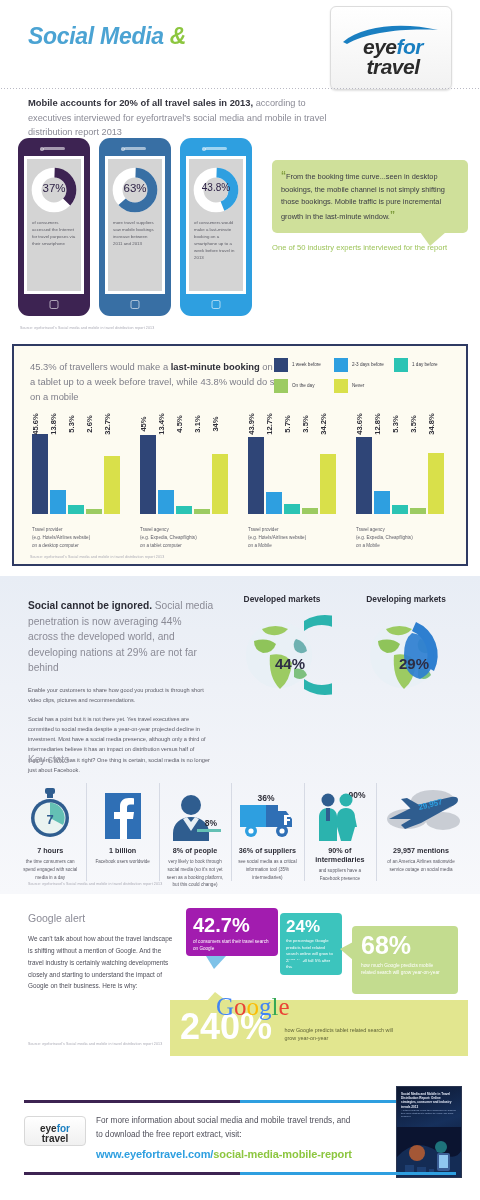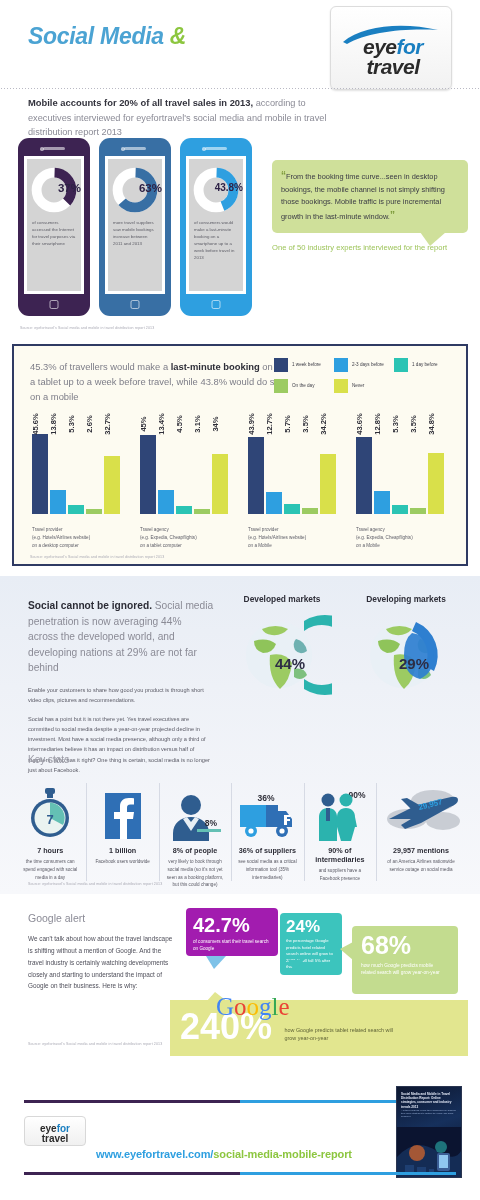--- a/index.html
+++ b/index.html
@@ -42,22 +42,22 @@
   .phone.p3 { left:162px;background:#2e9fe0; }
   .speaker { position:absolute; left:50%; top:9px; transform:translateX(-50%);
      width:22px; height:3px; border-radius:2px; background:rgba(255,255,255,.55); }
   .cam { position:absolute; left:22px; top:9px; width:3.5px; height:3.5px; border-radius:50%;
      background:rgba(255,255,255,.6); }
   .screen { position:absolute; left:6px; top:18px; width:60px; height:138px; background:#fff; padding:3px; }
   .screen-in { width:100%; height:100%; background:#d4d4d4; position:relative; }
   .home { position:absolute; left:50%; bottom:7px; transform:translateX(-50%);
      width:9px; height:9px; border:1.2px solid rgba(255,255,255,.6); border-radius:2px; }
   .donut { position:absolute; left:50%; top:8px; transform:translateX(-50%); width:46px; height:46px; }
-  .donut-label { position:absolute; left:0; right:0; top:23px; text-align:right;
-     font-size:11.5px; font-weight:bold; color:#2d2145; }
+  .donut-label { position:absolute; left:0; right:0; top:23px; text-align:center;
+     font-size:11.5px; font-weight:normal; color:#2d2145; }
   .ph-cap { position:absolute; left:5px; right:4px; top:60px; font-size:4.4px; line-height:1.6; color:#5d5d66; }
 
   .src { font-size:3.6px; color:#a9a9b4; letter-spacing:0.1px; }
 
   
   .quote-wrap { position:absolute; left:272px; top:160px; width:196px; }
   .bubble { background:#cfe09a; border-radius:5px; padding:8px 9px 9px 9px; position:relative; }
   .bubble p { font-size:7.4px; line-height:1.62; color:#3a3a44; }
   .bubble .qm { font-weight:bold; font-size:10px; color:#7d9b3b; }
   .bubble:after { content:""; position:absolute; right:22px; bottom:-13px; width:0; height:0;
@@ -594,20 +594,21 @@
         <span class="pr"></span>
     </div>
 
     <div class="foot-logo">
       <div class="ft">
         <div class="r1"><span class="lg-dark">eye</span><span class="lg-blue">for</span></div>
         <div class="r2"><span class="lg-dark">travel</span></div>
       </div>
     </div>
 
+    <div class="foot-txt">For more information about social media and mobile travel trends, and to download the free report extract, visit:</div>
     <div class="foot-url">
       <span class="a">www.eyefortravel.com/</span><span class="b">social-media-mobile-report</span>
     </div>
 
     <div class="report">
       <div class="rhead">Social Media and Mobile in Travel Distribution Report: Online strategies, consumer and industry trends 2013</div>
       <div class="rsub">A detailed analysis of how travel businesses are shaping their online strategies to capture the mobile and social consumer</div>
       <svg width="66" height="50" viewBox="0 0 66 50" style="position:absolute;left:0;bottom:0;">
         <rect width="66" height="50" fill="#0b1430"></rect>
         <path d="M0 30 Q18 10 40 24 T66 18 L66 50 L0 50 Z" fill="#17325f" opacity=".8"></path>

